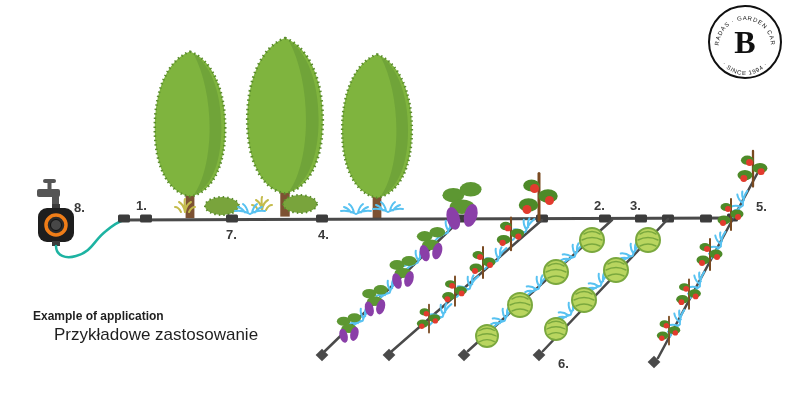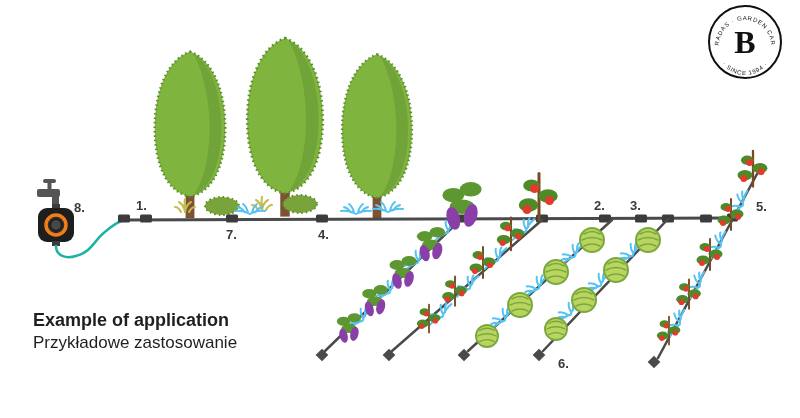--- a/index.html
+++ b/index.html
@@ -31,22 +31,22 @@
   .hose         { stroke:#1db3a2; stroke-width:2.5; fill:none; stroke-linecap:round; }
   .tap          { fill:#555; }
   .timerBody    { fill:#1e1e1e; }
   .timerRing    { stroke:#ef7d18; stroke-width:3.5; fill:#2b2b2b; }
   .timerDial    { fill:#474747; stroke:#111; stroke-width:1; }
   .logoCircle   { fill:#fff; stroke:#101010; stroke-width:2; }
   .logoLetter   { font:bold 32px "Liberation Serif", serif; fill:#101010; }
   .logoArc      { font:6px "Liberation Sans", sans-serif; fill:#101010; letter-spacing:.8px; }
 
   .titleBlock { position:absolute; left:33px; top:308px; color:#1f1f1f; }
-  .titleBlock .h  { font-size:18px; font-weight:bold; line-height:1.35; }
-  .titleBlock .s  { font-size:17px; font-weight:normal; line-height:1.35; }
+  .titleBlock .h  { font-size:12px; font-weight:bold; line-height:1.35; }
+  .titleBlock .s  { font-size:17px; font-weight:normal; line-height:1.35;margin-left:21px; }
 </style>
 </head>
 <body>
 
 <div class="stage">
 
   <svg width="800" height="418" viewBox="0 0 800 418">
     <defs>
       <g id="spray">
         <path class="spray" d="M0,1 Q-7,-3 -15,-2 M-5,-0.5 Q-8,-5 -12,-6 M-2,0 Q-3,-6 -7,-9

